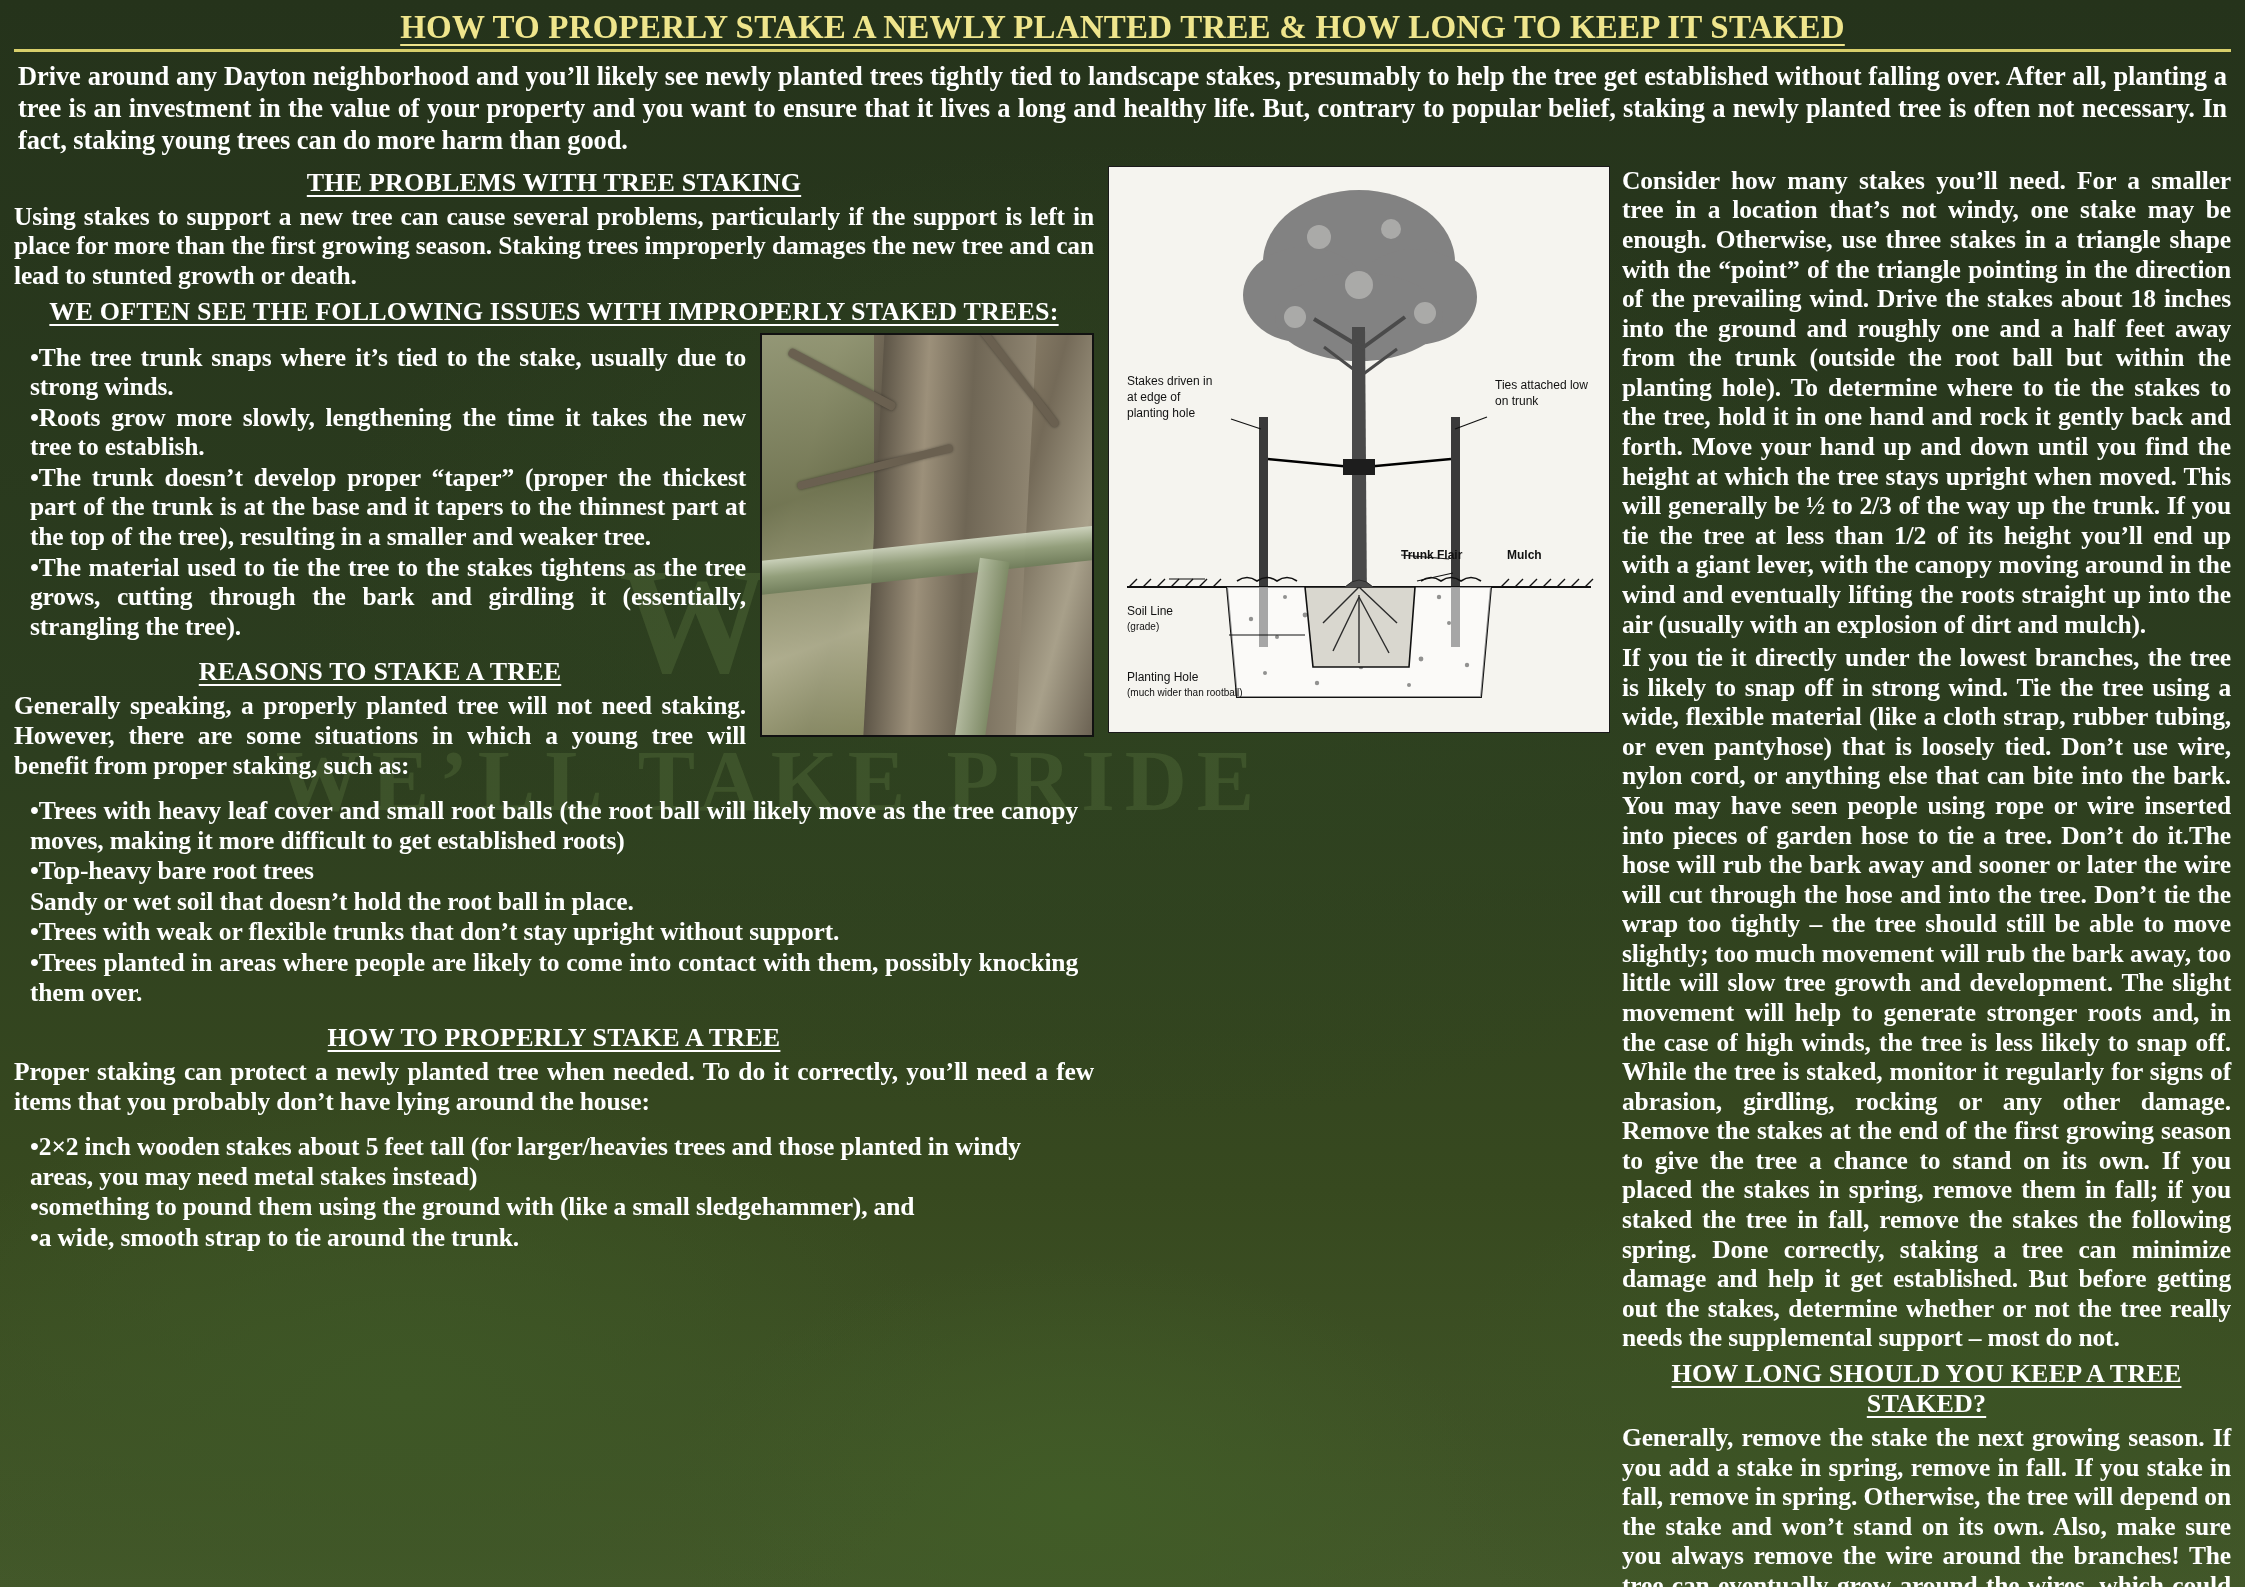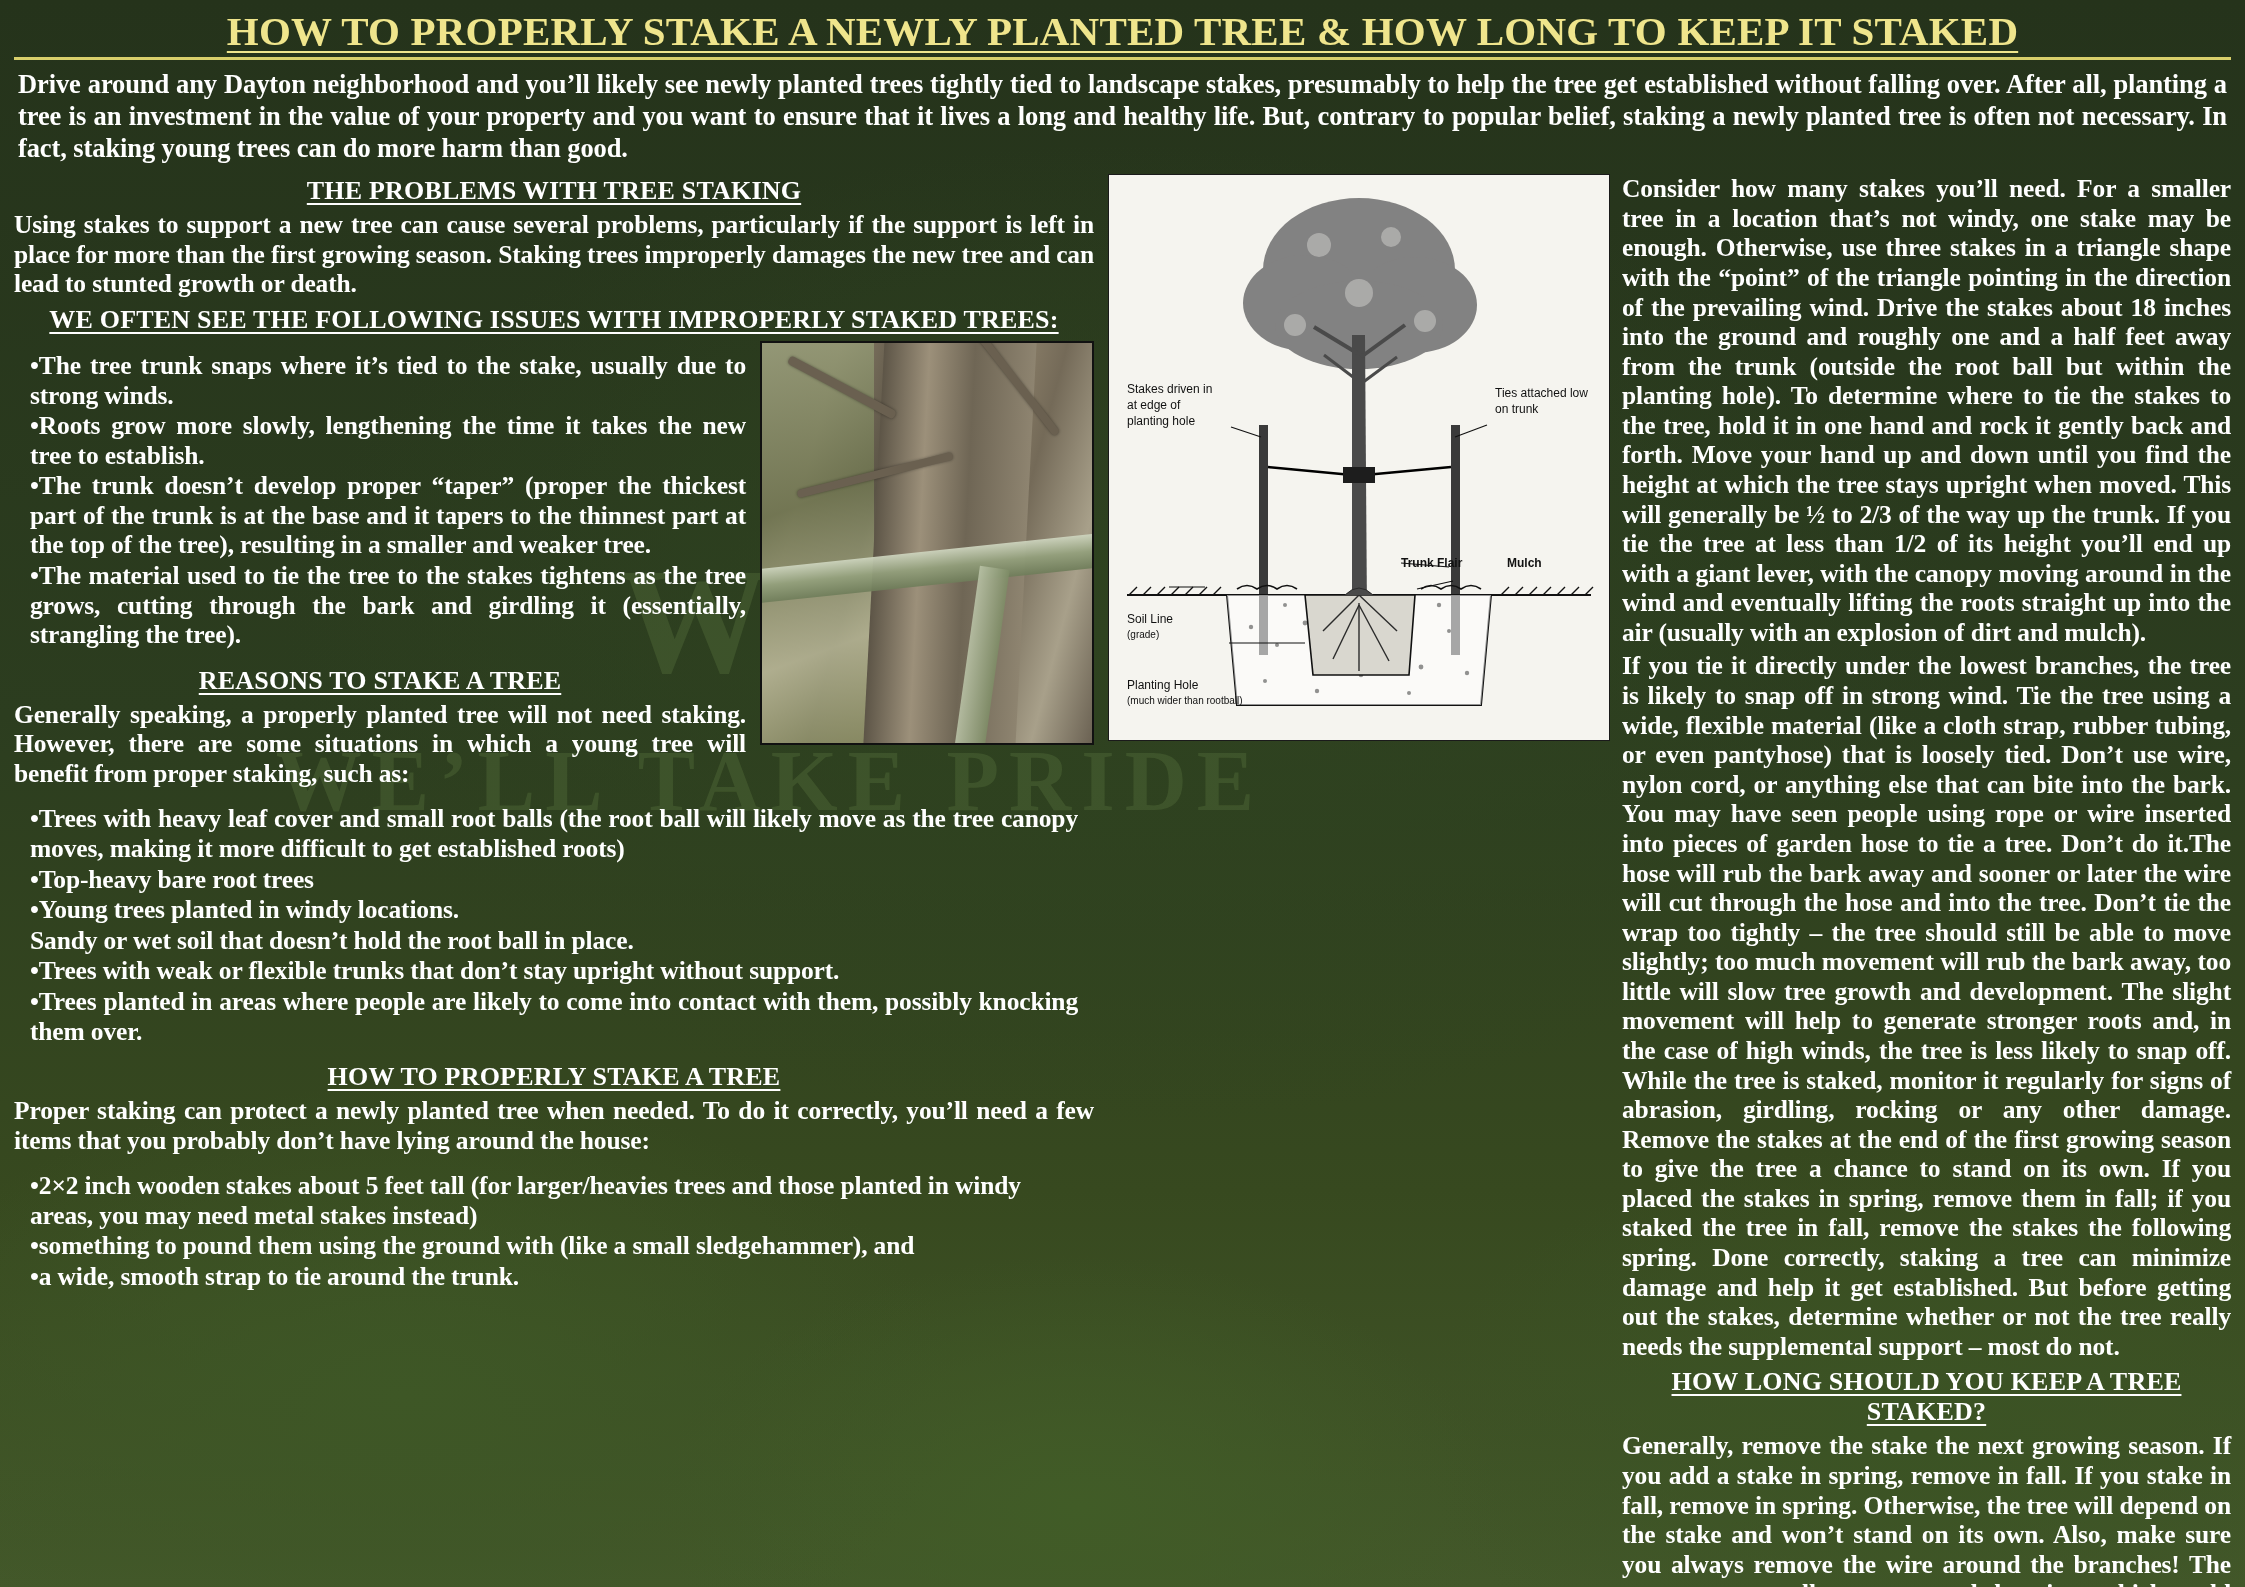--- a/index.html
+++ b/index.html
@@ -53,21 +53,21 @@
     box-sizing: border-box;
   }
 
   
   .title-wrap {
     border-bottom: 3px solid #d8cf6b;
     padding-bottom: 4px;
     margin-bottom: 8px;
   }
   .doc-title {
-    font-size: 41px;
+    font-size: 33px;
     font-weight: bold;
     color: #efe58c;
     text-align: center;
     letter-spacing: 0.2px;
     line-height: 1.05;
     text-decoration: underline;
     text-underline-offset: 6px;
     text-decoration-thickness: 2px;
   }
 
@@ -233,21 +233,20 @@
         <li>•Roots grow more slowly, lengthening the time it takes the new tree to establish.</li>
         <li>•The trunk doesn’t develop proper “taper” (proper the thickest part of the trunk is at the base and it tapers to the thinnest part at the top of the tree), resulting in a smaller and weaker tree.</li>
         <li>•The material used to tie the tree to the stakes tightens as the tree grows, cutting through the bark and girdling it (essentially, strangling the tree).</li>
       </ul>
 
       <h2 class="section">REASONS TO STAKE A TREE</h2>
       <p class="body">Generally speaking, a properly planted tree will not need staking. However, there are some situations in which a young tree will benefit from proper staking, such as:</p>
       <ul class="body">
         <li>•Trees with heavy leaf cover and small root balls (the root ball will likely move as the tree canopy moves, making it more difficult to get established roots)</li>
         <li class="nojustify">•Top-heavy bare root trees</li>
-        <li class="nojustify">•Young trees planted in windy locations.</li>
         <li class="nojustify"> Sandy or wet soil that doesn’t hold the root ball in place.</li>
         <li class="nojustify">•Trees with weak or flexible trunks that don’t stay upright without support.</li>
         <li>•Trees planted in areas where people are likely to come into contact with them, possibly knocking them over.</li>
       </ul>
 
       <h2 class="section">HOW TO PROPERLY STAKE A TREE</h2>
       <p class="body">Proper staking can protect a newly planted tree when needed. To do it correctly, you’ll need a few items that you probably don’t have lying around the house:</p>
       <ul class="body">
         <li class="nojustify">•2×2 inch wooden stakes about 5 feet tall (for larger/heavies trees and those planted in windy areas, you may need metal stakes instead)</li>
         <li class="nojustify">•something to pound them using the ground with (like a small sledgehammer), and</li>

